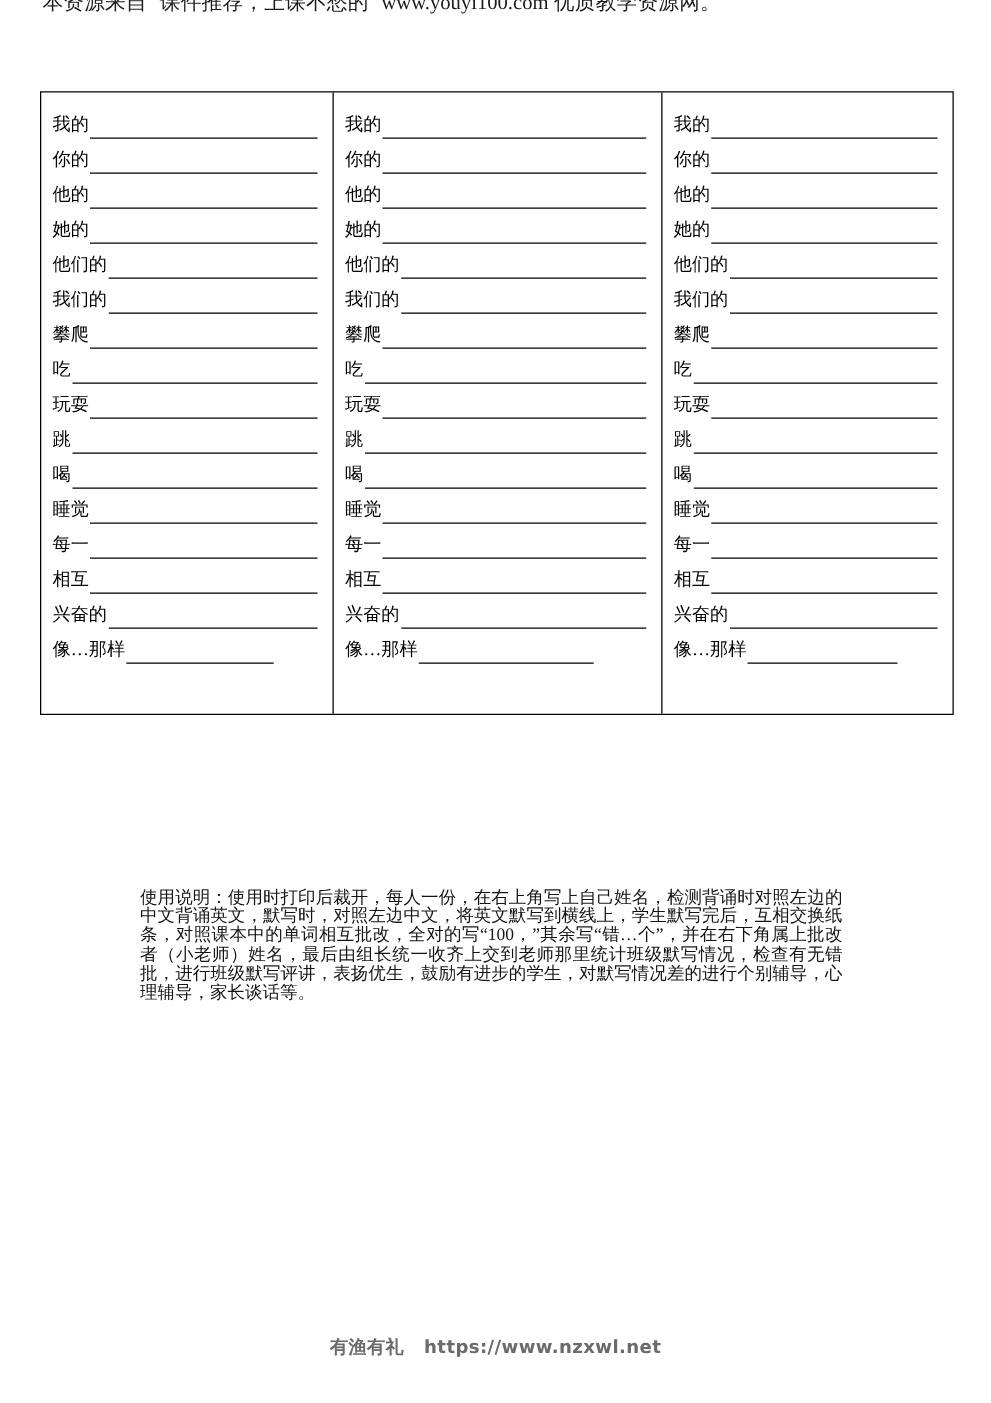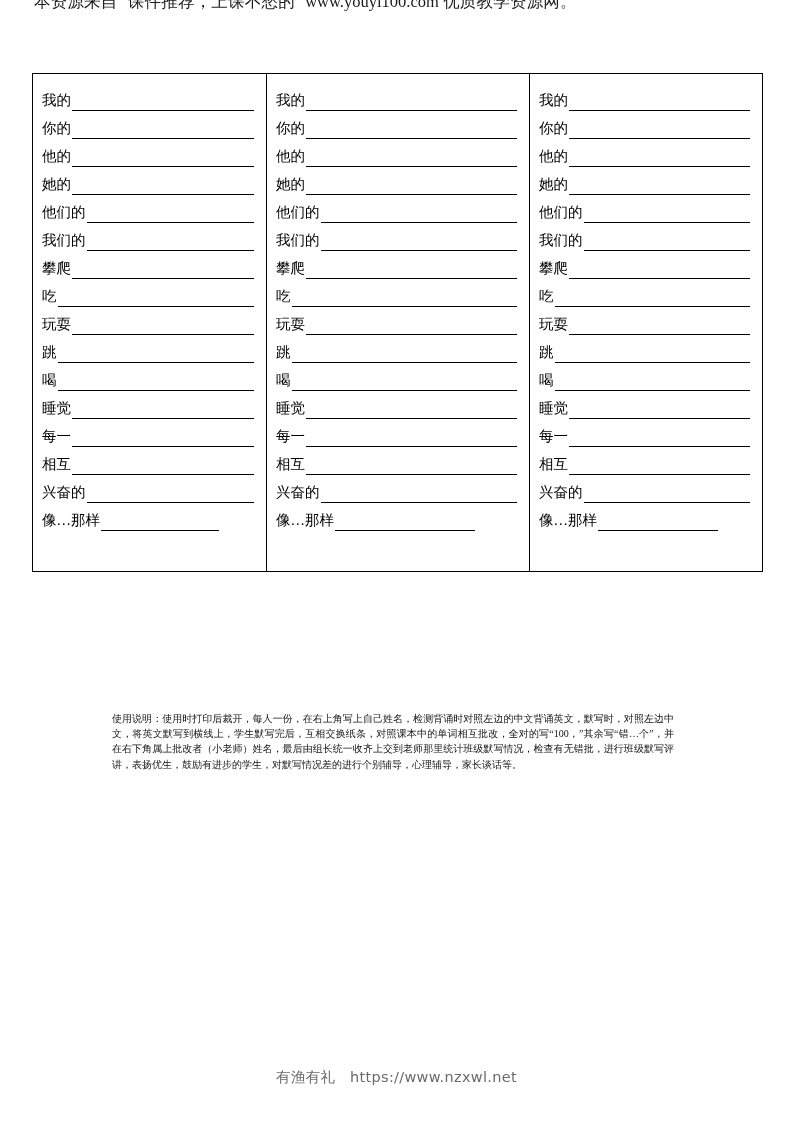--- a/index.html
+++ b/index.html
@@ -87,38 +87,39 @@
   }
   .ws-col.col-1 .ws-row.short .ws-blank { width: 140px; }
   .ws-col.col-2 .ws-row.short .ws-blank { width: 120px; }
 
   
   #usage-note {
     position: absolute;
     left: 112px;
     top: 711px;
     width: 562px;
-    font-size: 10px;
+    font-size: 14px;
     line-height: 15.2px;
     text-align: justify;
     text-justify: inter-ideograph;
     color: #141414;
   }
 
   
   #footer-watermark {
     position: absolute;
     left: 0;
     top: 1068px;
     width: 793px;
     text-align: center;
     font-family: "DejaVu Sans", "Liberation Sans", sans-serif;
     font-size: 14.5px;
     color: #6b6b6b;
     letter-spacing: 0.3px;
+    font-weight: bold;
   }
 </style>
 </head>
 <body>
 
 <div id="header-banner">
   <div class="hdr-inner">
     <span class="seg">本资源来自</span>
     <span class="seg">课件推荐，上课不愁的</span>
     <span class="url">www.youyi100.com</span>

